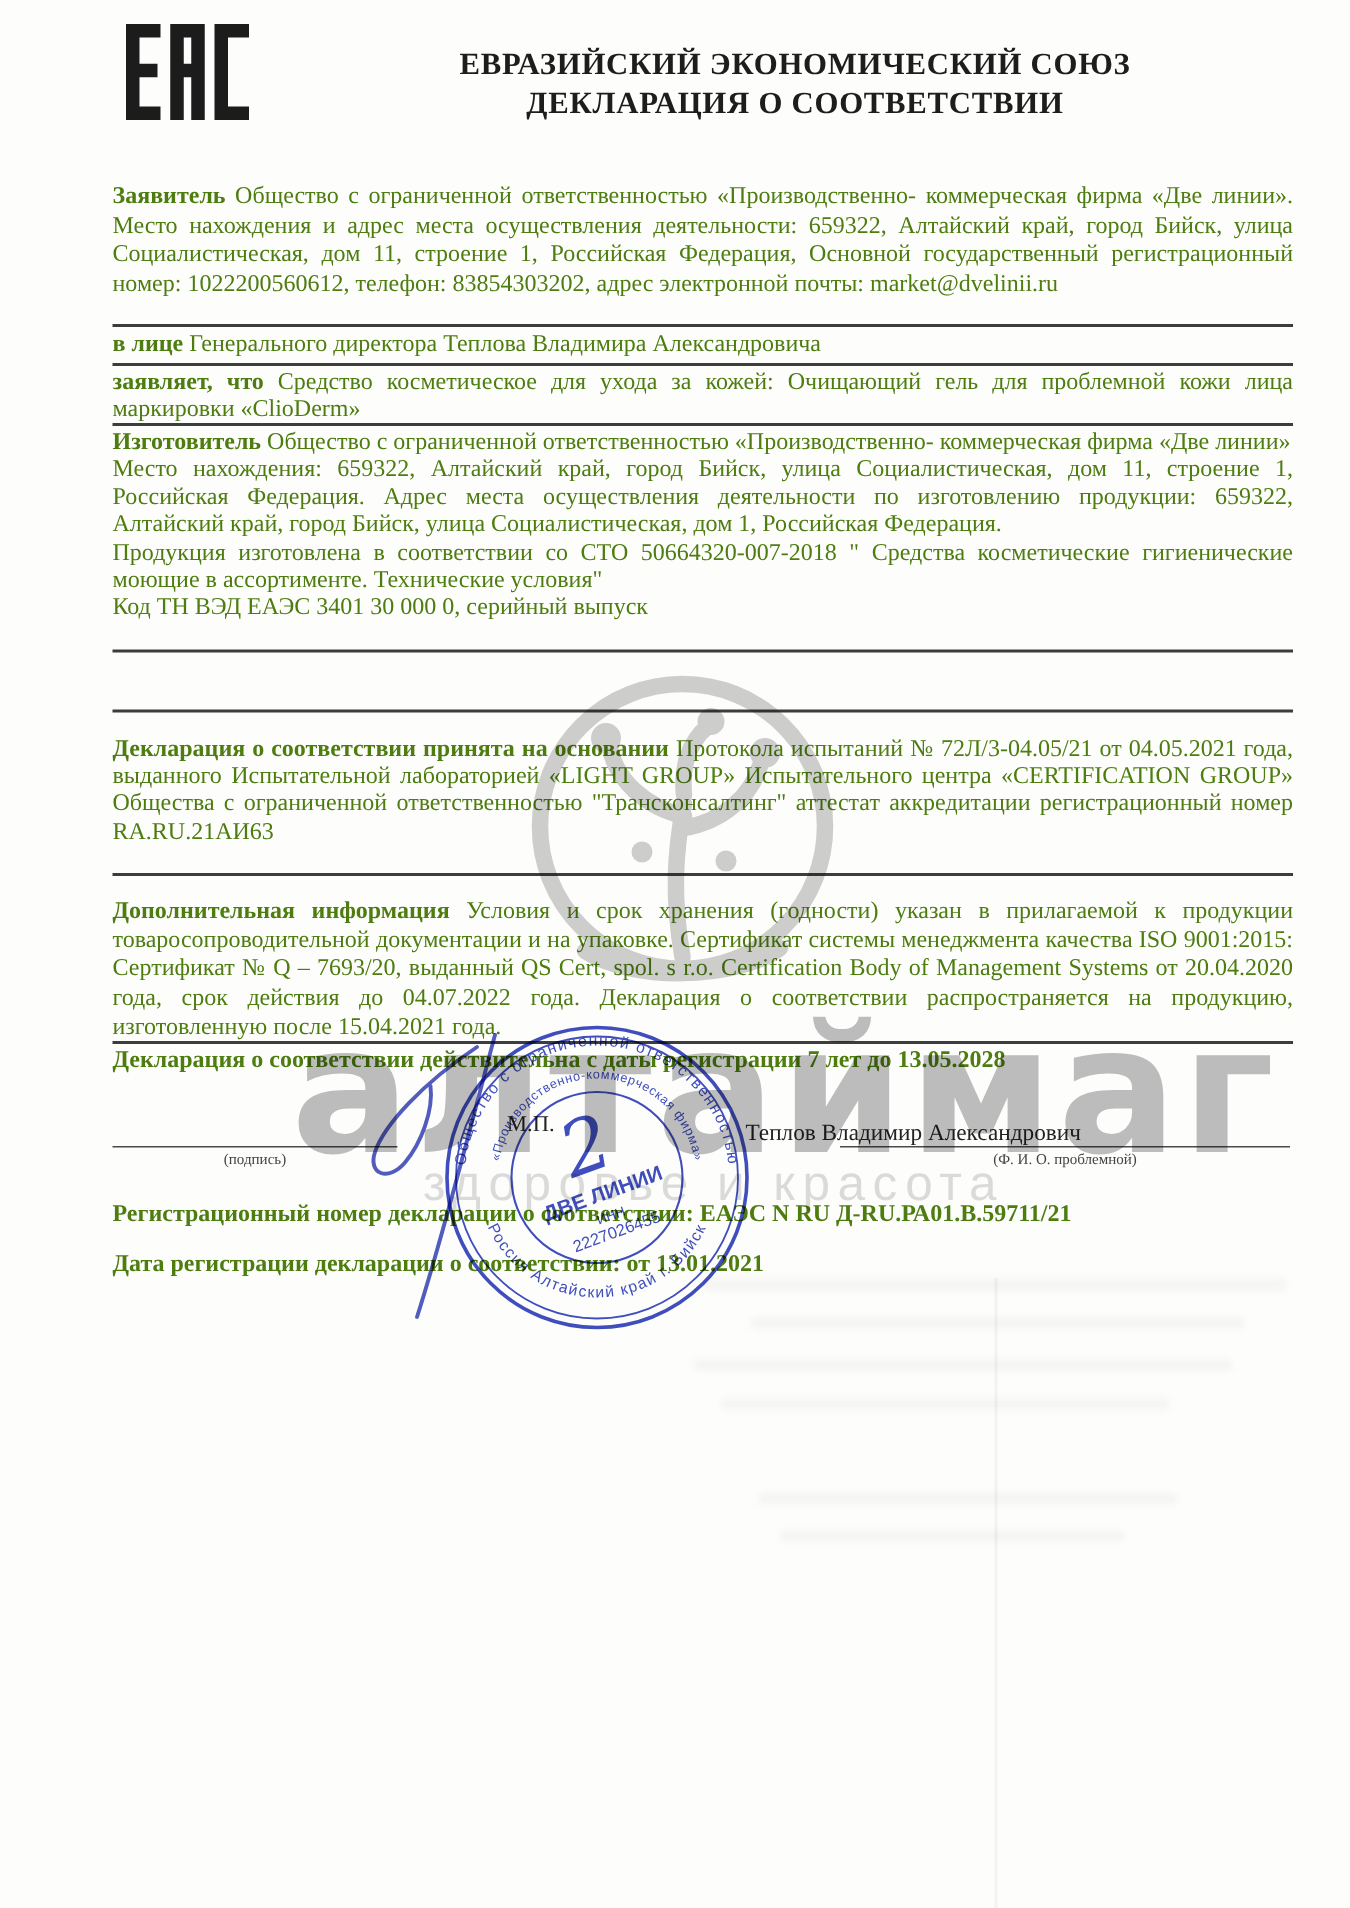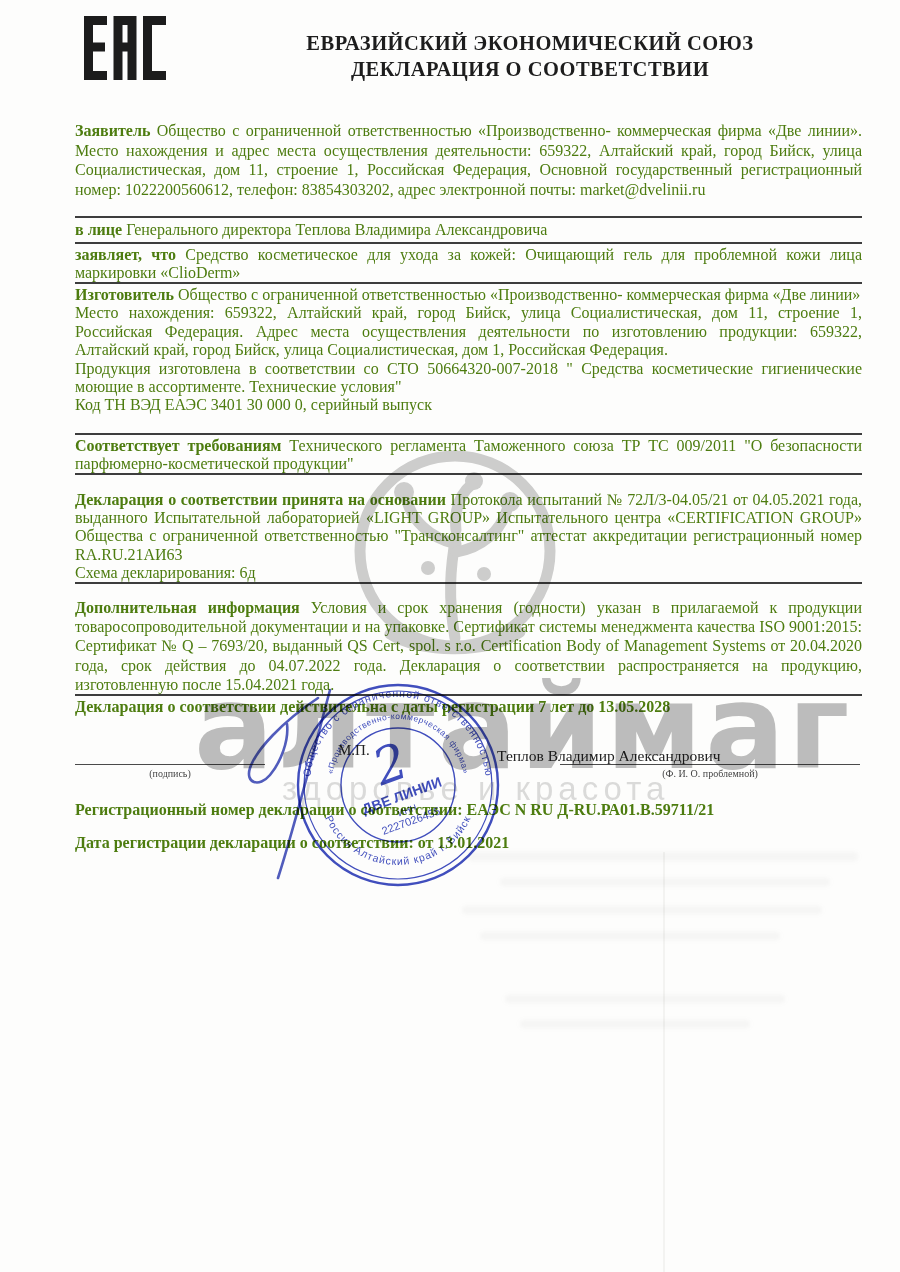--- a/index.html
+++ b/index.html
@@ -101,28 +101,24 @@
   <div class="rule" style="top:282px;"></div>
 
   <div class="tblock" style="top:286px; line-height:18.4px;">
     <p><b class="lead">Изготовитель</b> <span>Общество с ограниченной ответственностью «Производственно- коммерческая фирма «Две линии»</span></p>
     <p>Место нахождения: 659322, Алтайский край, город Бийск, улица Социалистическая, дом 11, строение 1, Российская Федерация. Адрес места осуществления деятельности по изготовлению продукции: 659322, Алтайский край, город Бийск, улица Социалистическая, дом 1, Российская Федерация.</p>
     <p>Продукция изготовлена в соответствии со СТО 50664320-007-2018 " Средства косметические гигиенические моющие в ассортименте. Технические условия"</p>
     <p>Код ТН ВЭД ЕАЭС 3401 30 000 0, серийный выпуск</p>
   </div>
   <div class="rule" style="top:433px;"></div>
 
-  <div class="tblock" style="top:437px; line-height:18px;">
-    <p><b class="lead">Соответствует требованиям</b> <span>Технического регламента Таможенного союза ТР ТС 009/2011 "О безопасности парфюмерно-косметической продукции"</span></p>
-  </div>
   <div class="rule" style="top:473px;"></div>
 
   <div class="tblock" style="top:491px; line-height:18.2px;">
     <p><b class="lead">Декларация о соответствии принята на основании</b> <span>Протокола испытаний № 72Л/3-04.05/21 от 04.05.2021 года, выданного Испытательной лабораторией «LIGHT GROUP» Испытательного центра «CERTIFICATION GROUP» Общества с ограниченной ответственностью "Трансконсалтинг" аттестат аккредитации регистрационный номер RA.RU.21АИ63</span></p>
-    <p>Схема декларирования: 6д</p>
   </div>
   <div class="rule" style="top:582px;"></div>
 
   <div class="tblock" style="top:598px; line-height:19.2px;">
     <p><b class="lead">Дополнительная информация</b> <span>Условия и срок хранения (годности) указан в прилагаемой к продукции товаросопроводительной документации и на упаковке. Сертификат системы менеджмента качества ISO 9001:2015: Сертификат № Q – 7693/20, выданный QS Cert, spol. s r.o. Certification Body of Management Systems от 20.04.2020 года, срок действия до 04.07.2022 года. Декларация о соответствии распространяется на продукцию, изготовленную после 15.04.2021 года.</span></p>
   </div>
   <div class="rule" style="top:694px;"></div>
 
   <div class="tblock" style="top:698px; line-height:18px;">
     <p class="bold-line">Декларация о соответствии действительна с даты регистрации 7 лет  до 13.05.2028</p>

